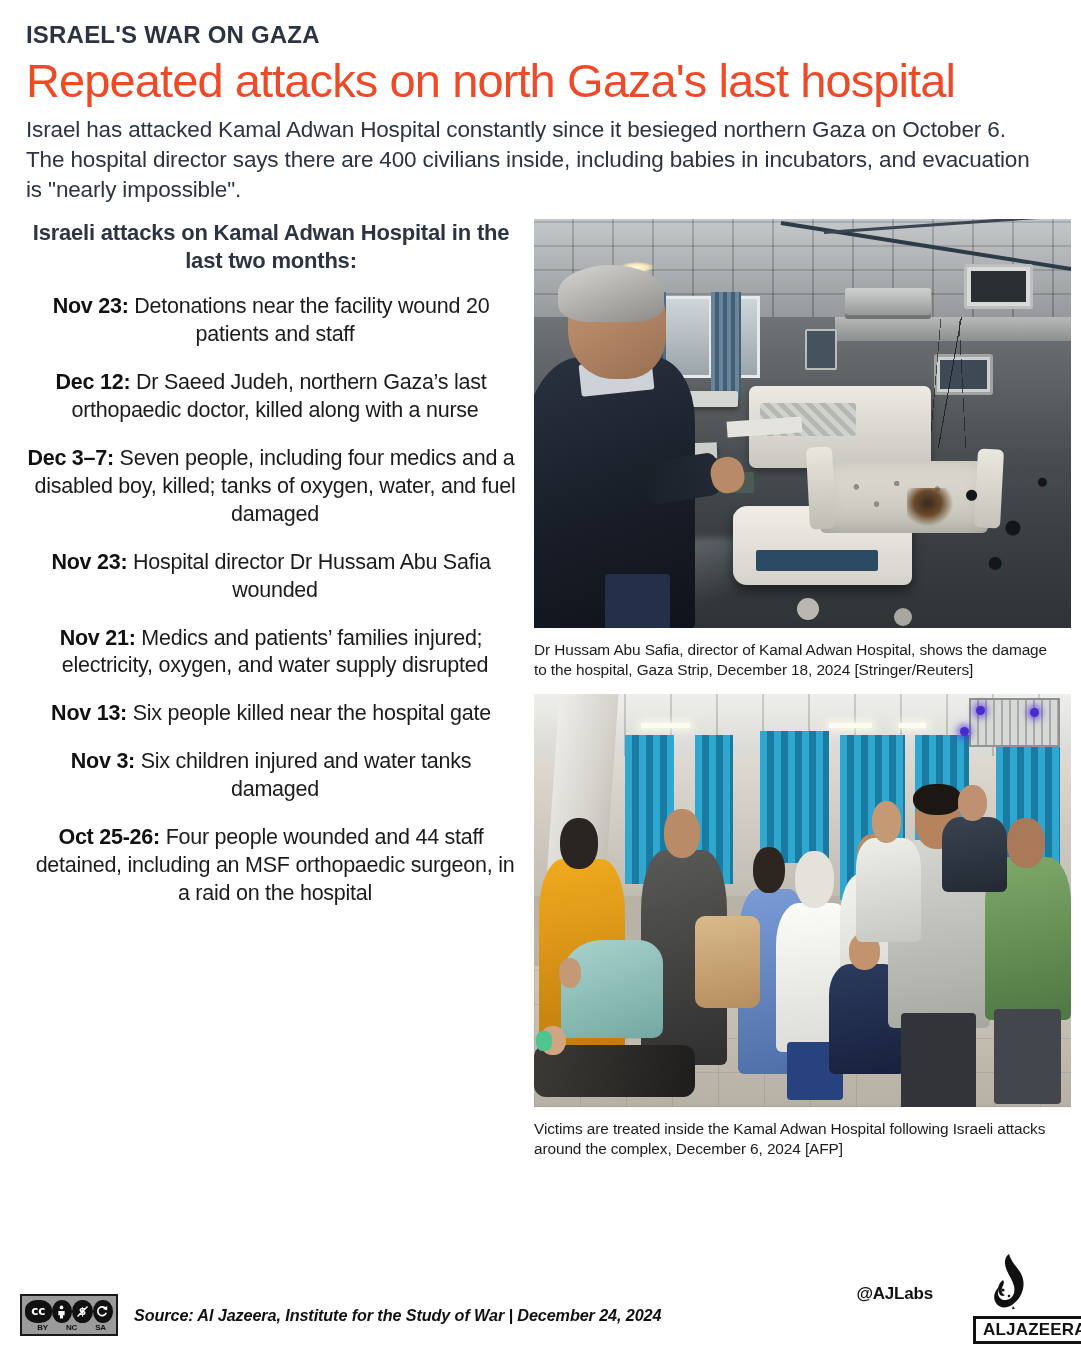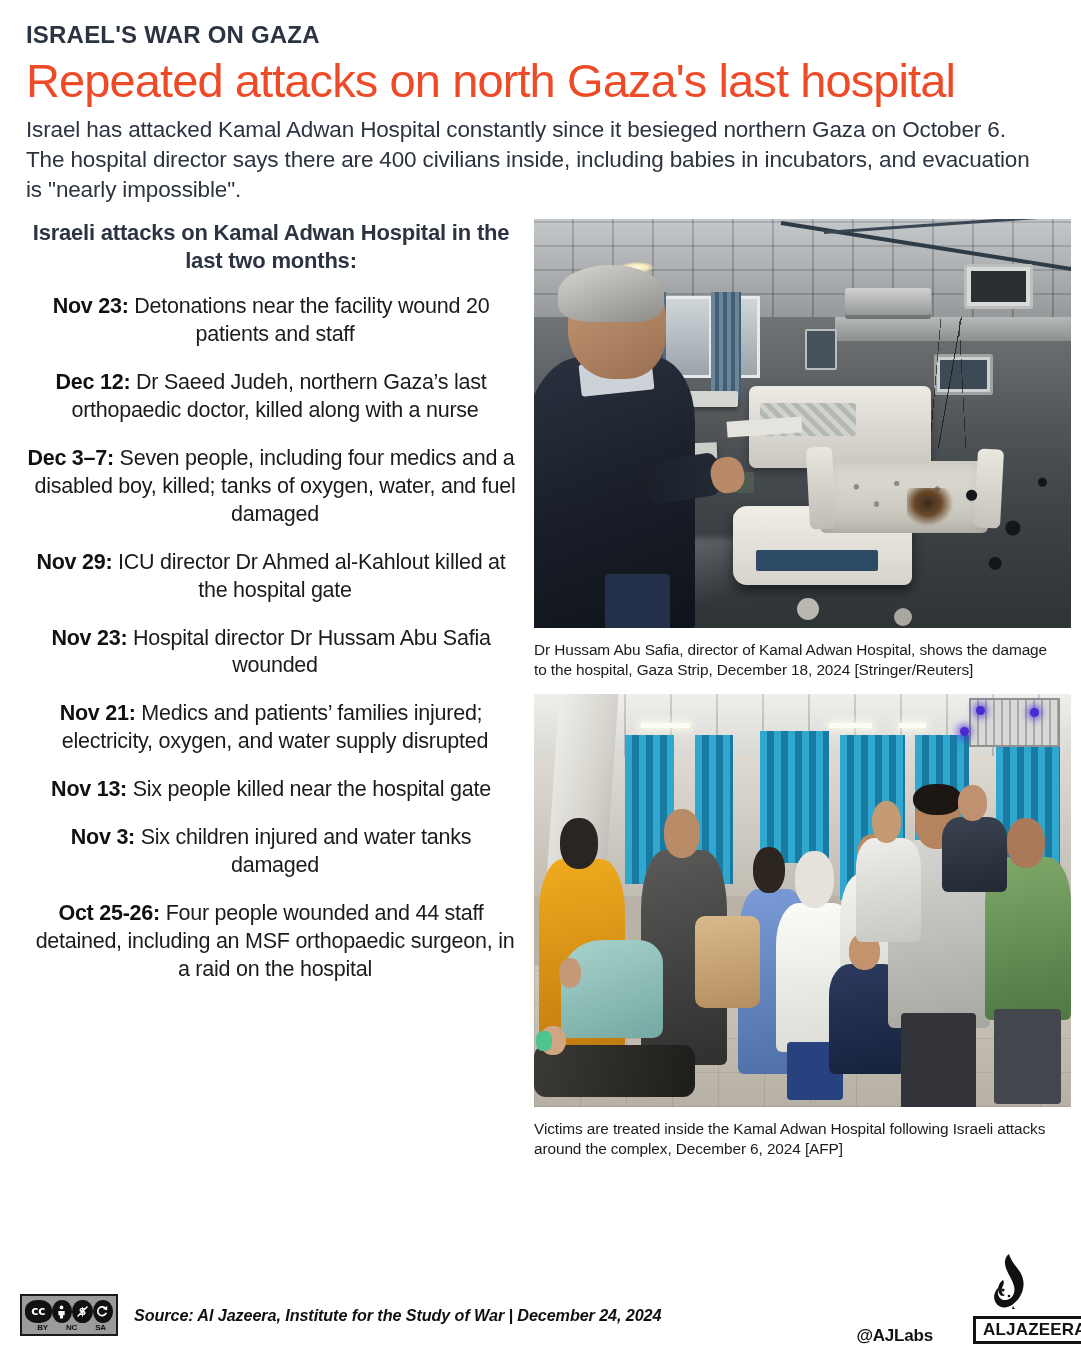--- a/index.html
+++ b/index.html
@@ -405,21 +405,21 @@
   .cc-labels { display: flex; justify-content: flex-end; gap: 6px; padding-right: 1px; }
   .cc-labels span {
     font-size: 8px; font-weight: bold; color: #111;
     width: 23px; text-align: center; letter-spacing: -0.2px;
   }
   .source-line {
     font-size: 16.2px; font-weight: bold; color: #111;
     margin-left: 16px; letter-spacing: -0.1px; white-space: nowrap; font-style: italic;
   }
   .footer-right {
-    margin-left: auto; display: flex; align-items: flex-end; gap: 12px;
+    margin-left: auto; display: flex; align-items: flex-start; gap: 12px;
   }
   .aj-handle { font-size: 17px; font-weight: bold; color: #111; letter-spacing: -0.2px; }
   .aj-logo-wrap { position: relative; width: 112px; height: 62px; }
   .aj-flame {
     position: absolute; left: 34px; top: -32px; width: 56px; height: 60px;
   }
   .aj-wordmark {
     position: absolute; left: 28px; bottom: 2px;
     border: 3px solid #111; padding: 2px 7px 3px;
     font-size: 17px; font-weight: bold; letter-spacing: 0.2px;
@@ -443,23 +443,20 @@
       <div class="list-title">Israeli attacks on Kamal Adwan Hospital in the last two months:</div>
 
       <div class="event">
         <span class="date">Nov 23:</span><span> Detonations near the facility wound 20 patients and staff</span>
       </div>
       <div class="event">
         <span class="date">Dec 12:</span><span> Dr Saeed Judeh, northern Gaza’s last orthopaedic doctor, killed along with a nurse</span>
       </div>
       <div class="event">
         <span class="date">Dec 3–7:</span><span> Seven people, including four medics and a disabled boy, killed; tanks of oxygen, water, and fuel damaged</span>
-      </div>
-      <div class="event">
-        <span class="date">Nov 29:</span><span> ICU director Dr Ahmed al-Kahlout killed at the hospital gate</span>
       </div>
       <div class="event">
         <span class="date">Nov 23:</span><span> Hospital director Dr Hussam Abu Safia wounded</span>
       </div>
       <div class="event">
         <span class="date">Nov 21:</span><span> Medics and patients’ families injured; electricity, oxygen, and water supply disrupted</span>
       </div>
       <div class="event">
         <span class="date">Nov 13:</span><span> Six people killed near the hospital gate</span>
       </div>

